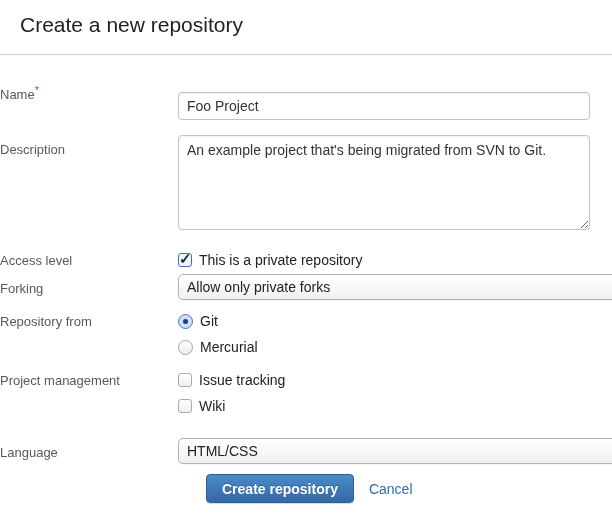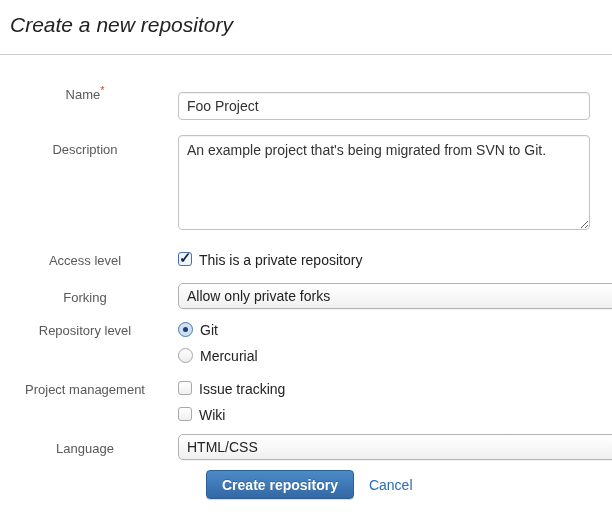--- a/index.html
+++ b/index.html
@@ -5,28 +5,28 @@
   * { box-sizing: border-box; margin: 0; padding: 0; }
   html, body { background: #ffffff; }
   body {
     width: 612px; height: 516px;
     font-family: "Liberation Sans", "DejaVu Sans", sans-serif;
     color: #333; overflow: hidden;
   }
   .page { width: 612px; padding-top: 13px; }
   h1.page-title {
     font-size: 21px; font-weight: 500; color: #222;
-    padding-left: 10px; letter-spacing: 0; font-style: italic;
+    padding-left: 20px; letter-spacing: 0;
   }
   .divider { border: none; border-top: 1px solid #cccccc; margin-top: 17px; }
 
   form { margin-top: 25px; }
   .row { display: flex; align-items: flex-start; }
   .label-col {
-    width: 170px; flex: 0 0 170px; text-align: center;
+    width: 170px; flex: 0 0 170px; text-align: left;
     font-size: 13px; color: #58595b; padding-top: 7px;
   }
   .row.compact .label-col { padding-top: 1px; }
   .field-col { margin-left: 8px; flex: 1; }
   .req { color: #d04437; font-size: 11px; vertical-align: super; line-height: 0; }
 
   input[type=text] {
     width: 412px; height: 28px; padding: 0 8px;
     font-family: inherit; font-size: 14px; color: #333;
     border: 1px solid #c3c3c3; border-radius: 4px;
@@ -35,28 +35,28 @@
   textarea {
     width: 412px; height: 95px; padding: 5px 8px;
     font-family: inherit; font-size: 14px; color: #333; line-height: 1.35;
     border: 1px solid #c3c3c3; border-radius: 4px;
     box-shadow: inset 0 1px 2px rgba(0,0,0,.06); outline: none;
     resize: both;
   }
 
   .row-gap-desc { margin-top: 15px; }
   .row-gap-access { margin-top: 18px; }
-  .row-gap-fork { margin-top: 15px; }
+  .row-gap-fork { margin-top: 6px; }
   .row-gap-repo { margin-top: 13px; }
   .row-gap-sub { margin-top: 10px; }
   .row-gap-proj { margin-top: 17px; }
-  .row-gap-lang { margin-top: 11px; }
+  .row-gap-lang { margin-top: 24px; }
   .row-gap-actions { margin-top: 10px; }
 
-  .choice { display: flex; align-items: flex-start; }
+  .choice { display: flex; align-items: center; }
   .choice-label { font-size: 14px; color: #222; margin-left: 7px; cursor: default; }
 
   input[type=checkbox] {
     -webkit-appearance: none; -moz-appearance: none; appearance: none;
     width: 14px; height: 14px; border: 1px solid #a9a9a9; border-radius: 3px;
     background: linear-gradient(#ffffff, #f0f0f0);
     position: relative; flex: 0 0 14px; margin: 0; outline: none;
   }
   input[type=checkbox]:checked {
     border-color: #4a6fb0; background: #eef4fc;
@@ -143,21 +143,21 @@
         <div class="select-wrap">
           <select>
             <option>Allow only private forks</option>
           </select>
           <span class="select-arrow">▼</span>
         </div>
       </div>
     </div>
 
     <div class="row compact row-gap-repo">
-      <label class="label-col">Repository level</label>
+      <label class="label-col">Repository from</label>
       <div class="field-col">
         <div class="choice">
           <input type="radio" name="repo-type" checked="" style="">
           <span class="choice-label">Git</span>
         </div>
       </div>
     </div>
     <div class="row compact row-gap-sub">
       <span class="label-col"></span>
       <div class="field-col">

